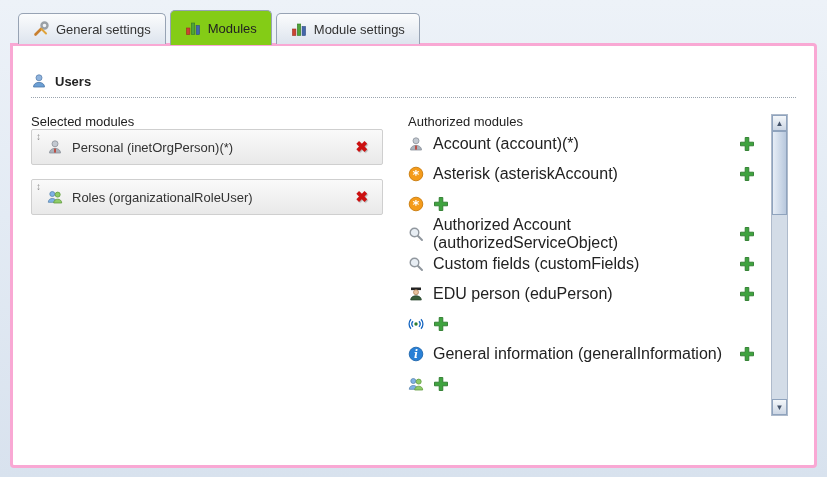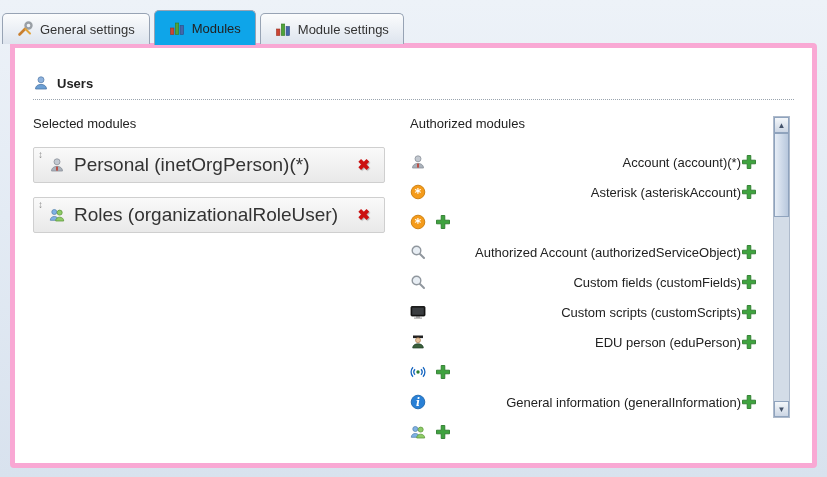--- a/index.html
+++ b/index.html
@@ -3,73 +3,73 @@
 <meta charset="utf-8">
 <style>
   html,body{margin:0;padding:0;}
   body{
     width:827px;height:477px;position:relative;overflow:hidden;
     font-family:"Liberation Sans",sans-serif;
     background:linear-gradient(#edf2f8 0%,#e3ebf4 45%,#d8e2ee 100%);
   }
   
   .tabbar{
-    position:absolute;top:9px;left:2px;right:14px;height:35px;
+    position:absolute;top:9px;left:18px;right:14px;height:35px;
     display:flex;align-items:flex-end;gap:4px;z-index:3;
   }
   .tab{
     display:flex;align-items:center;gap:7px;
     padding:0 14px;height:31px;box-sizing:border-box;
     background:linear-gradient(#fbfcfd,#dde4ee);
     border:1px solid #97a3b4;border-bottom:none;
     border-radius:5px 5px 0 0;
     font-size:13px;color:#333;cursor:pointer;white-space:nowrap;
   }
   .tab.active{
-    background:#0ea5e9;height:35px;margin-bottom:-1px;z-index:4;color:#222;
+    background:#84cc16;height:35px;margin-bottom:-1px;z-index:4;color:#222;
   }
   .tab .ticon{width:16px;height:16px;display:inline-block;flex:0 0 16px;}
   
   .panel{
     position:absolute;top:43px;left:10px;right:10px;bottom:9px;
-    background:#fff;border:5px solid #f9a8d4;border-radius:0 4px 4px 4px;z-index:1;
+    background:#fff;border:3px solid #f9a8d4;border-radius:0 4px 4px 4px;z-index:1;
     box-sizing:border-box;
   }
   .section-header{
     margin:27px 18px 0 18px;padding-bottom:8px;
     border-bottom:1px dotted #9aa4ae;
     display:flex;align-items:center;gap:8px;
     font-weight:bold;font-size:13px;color:#222;
   }
   .columns{display:flex;margin:16px 0 0 18px;}
-  .col-heading{font-size:13px;color:#222;margin-bottom:16px;}
+  .col-heading{font-size:13px;color:#222;}
   .col-left{width:352px;}
   .col-right{width:380px;margin-left:25px;display:flex;align-items:flex-start;}
   
   .sel-row{
     display:flex;align-items:center;box-sizing:border-box;
     height:36px;padding:0 8px 0 4px;margin-bottom:14px;
     background:linear-gradient(#fafafa,#e9e9e9);
     border:1px solid #cfcfcf;border-radius:2px;
   }
   .drag{
     font-size:10px;color:#8a8a8a;align-self:flex-start;
     margin:2px 6px 0 0;cursor:grab;line-height:10px;
   }
   .sel-row .micon{margin-right:9px;}
-  .sel-label{font-size:19px;color:#333;flex:1;}
+  .sel-label{font-size:13px;color:#333;flex:1;}
   .delete{
     color:#cc1111;font-size:15px;font-weight:bold;cursor:pointer;
     text-shadow:1px 1px 1px rgba(0,0,0,0.25);margin-right:6px;
   }
   
   .avail-list{flex:1;}
   .avail-row{display:flex;align-items:center;height:30px;}
   .avail-row .micon{margin-right:9px;}
-  .avail-label{font-size:13px;color:#222;flex:1;text-align:right;}
+  .avail-label{font-size:16px;color:#222;flex:1;}
   .plus{cursor:pointer;margin-right:8px;display:inline-flex;}
   .micon{width:16px;height:16px;display:inline-block;flex:0 0 16px;}
   
   .scrollbar{
     width:17px;height:302px;margin-left:8px;flex:0 0 17px;
     background:#d3dce7;border:1px solid #aebacb;box-sizing:border-box;
     display:flex;flex-direction:column;
   }
   .sb-btn{
     height:16px;background:linear-gradient(#f4f7fa,#ccd6e4);
@@ -237,36 +237,20 @@
               </svg>
           </span>
           <span class="avail-label">Custom fields (customFields)</span>
           <span class="plus">
             <svg width="16" height="16" viewBox="0 0 16 16">
                 <path d="M6.2 1.5h3.6v4.7h4.7v3.6H9.8v4.7H6.2V9.8H1.5V6.2h4.7z" fill="#3fa33f" stroke="#2c7a2c" stroke-width="0.9"></path>
               </svg>
           </span>
         </div>
 
-        <div class="avail-row">
-          <span class="micon">
-            <svg width="16" height="16" viewBox="0 0 16 16">
-                <rect x="1" y="2.5" width="14" height="9.5" rx="1" fill="#1e1e1e" stroke="#000" stroke-width="0.8"></rect>
-                <rect x="2.3" y="3.8" width="11.4" height="6.9" fill="#3a3d40"></rect>
-                <rect x="6" y="12" width="4" height="1.6" fill="#777"></rect>
-                <rect x="4" y="13.6" width="8" height="1" fill="#999"></rect>
-              </svg>
-          </span>
-          <span class="avail-label">Custom scripts (customScripts)</span>
-          <span class="plus">
-            <svg width="16" height="16" viewBox="0 0 16 16">
-                <path d="M6.2 1.5h3.6v4.7h4.7v3.6H9.8v4.7H6.2V9.8H1.5V6.2h4.7z" fill="#3fa33f" stroke="#2c7a2c" stroke-width="0.9"></path>
-              </svg>
-          </span>
-        </div>
 
         <div class="avail-row">
           <span class="micon">
             <svg width="16" height="16" viewBox="0 0 16 16">
                 <rect x="3" y="1.5" width="10" height="2.6" fill="#222"></rect>
                 <circle cx="8" cy="6.2" r="2.5" fill="#e8c39e" stroke="#a67c52" stroke-width="0.7"></circle>
                 <path d="M2.7 14c0-2.8 2.3-4.2 5.3-4.2s5.3 1.4 5.3 4.2z" fill="#3a5f3a" stroke="#24412a" stroke-width="0.7"></path>
               </svg>
           </span>
           <span class="avail-label">EDU person (eduPerson)</span>

